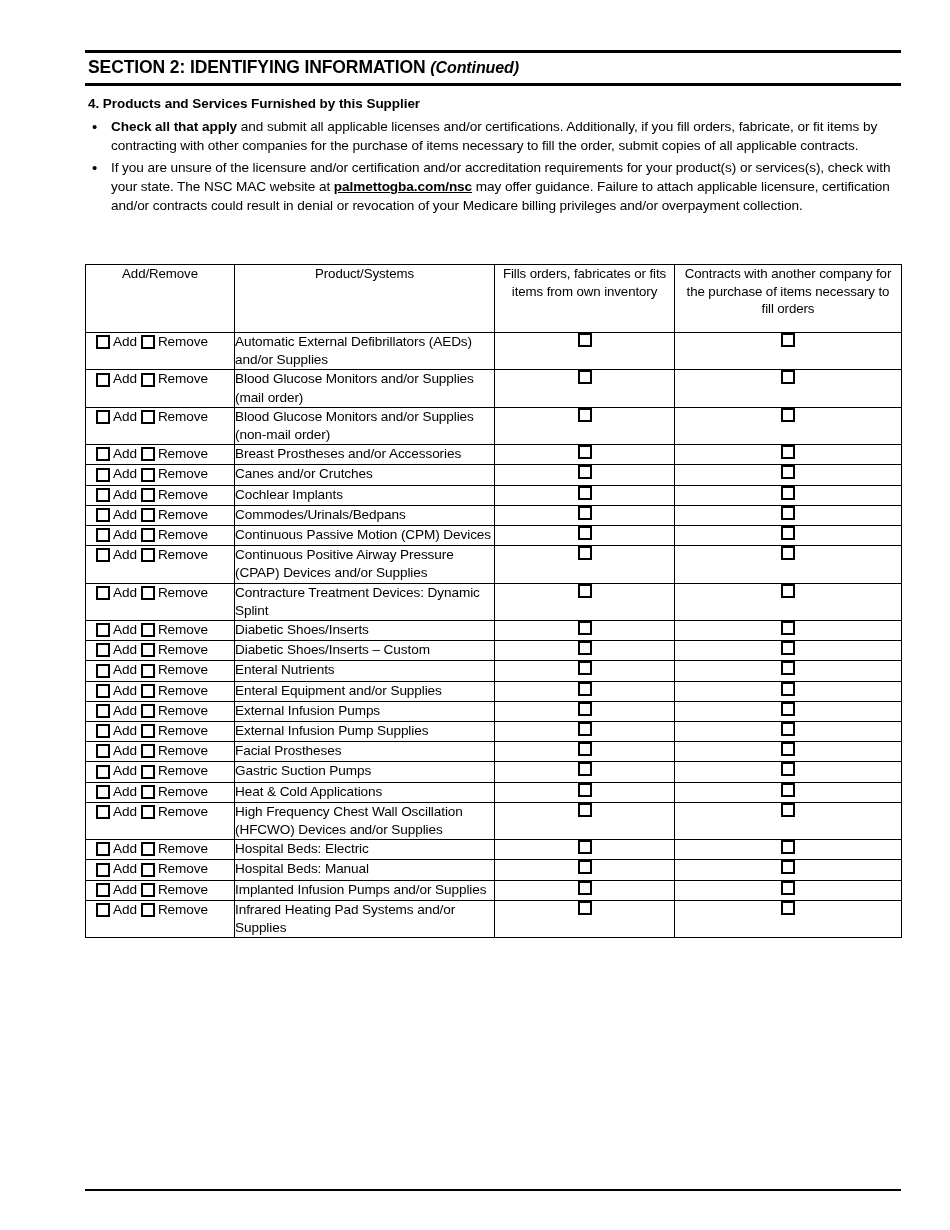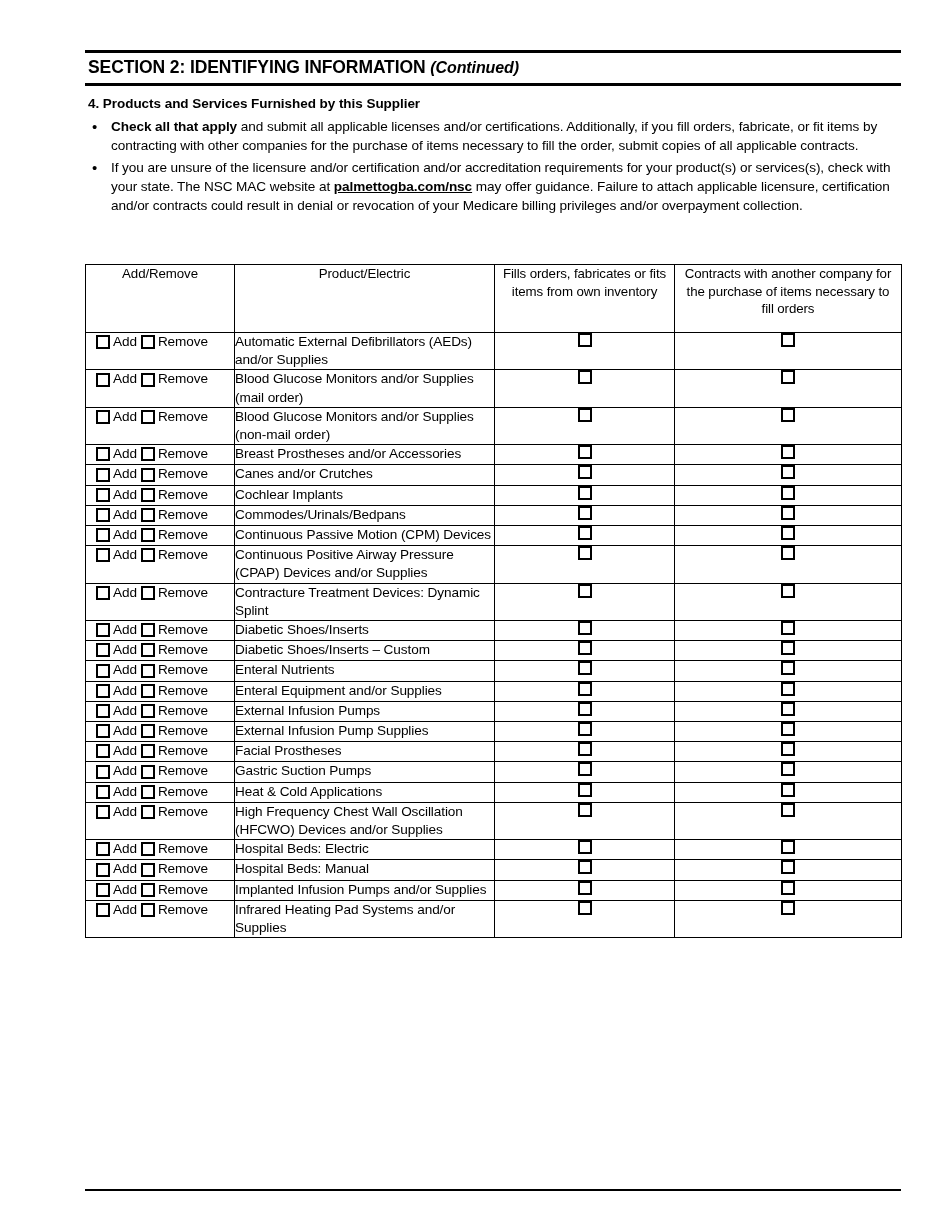--- a/index.html
+++ b/index.html
@@ -204,21 +204,21 @@
   <table class="tbl">
     <colgroup>
       <col class="c-addrem">
         <col class="c-prod">
         <col class="c-fills">
         <col class="c-contr">
     </colgroup>
     <thead>
       <tr>
         <th>Add/Remove</th>
-        <th>Product/Electric</th>
+        <th>Product/Systems</th>
         <th class="h-center-pad">Fills orders, fabricates or fits items from own inventory</th>
         <th class="h-center-pad">Contracts with another company for the purchase of items necessary to fill orders</th>
       </tr>
     </thead>
     <tbody id="tbody">
         <tr>
           <td class="cell-addrem">
             <div class="ck-pair">
               <span class="ck-item">
                 <span class="box"></span>

